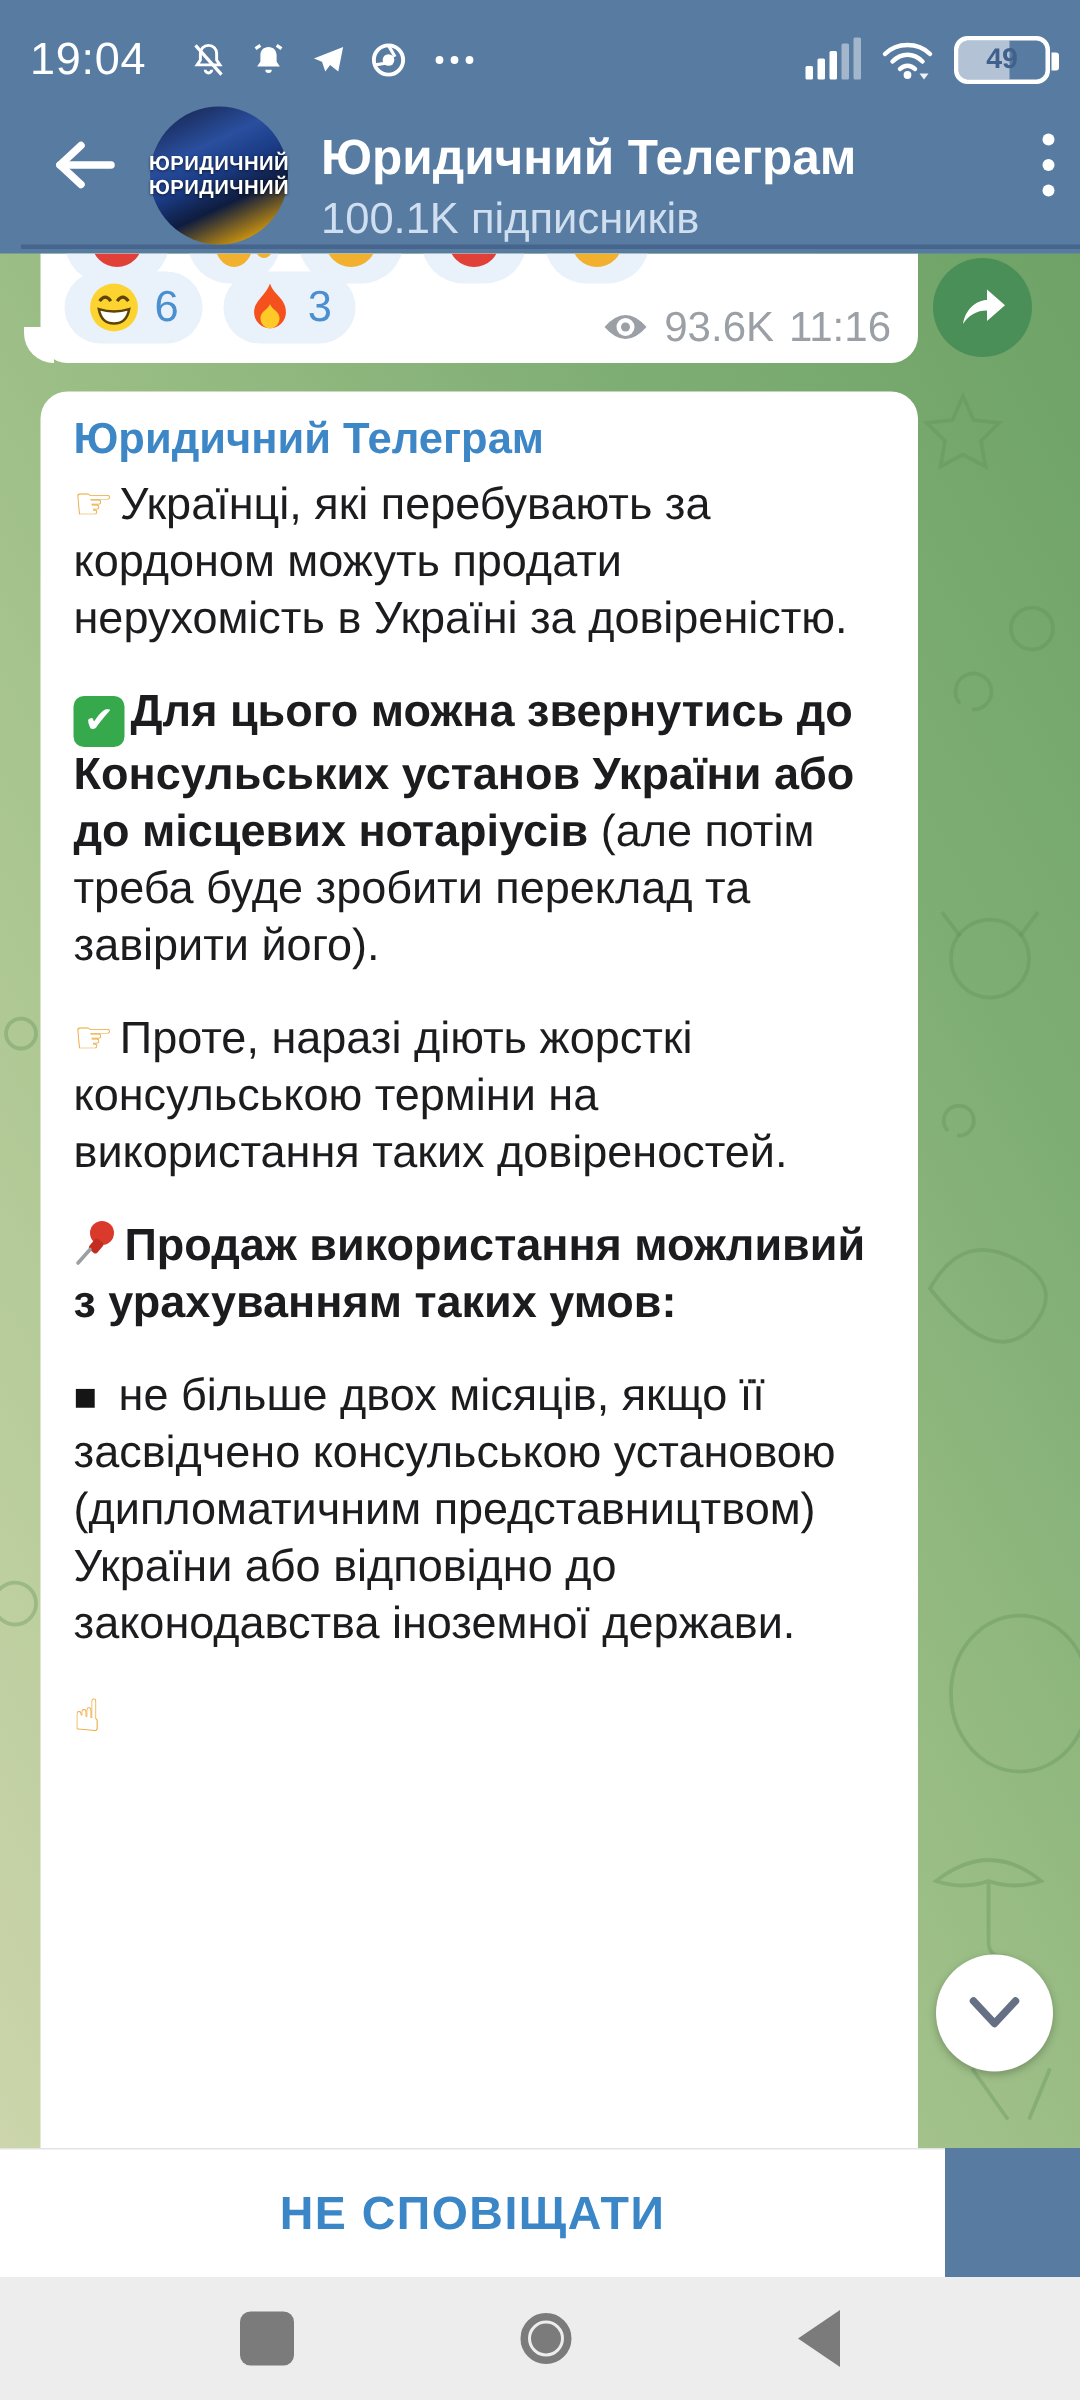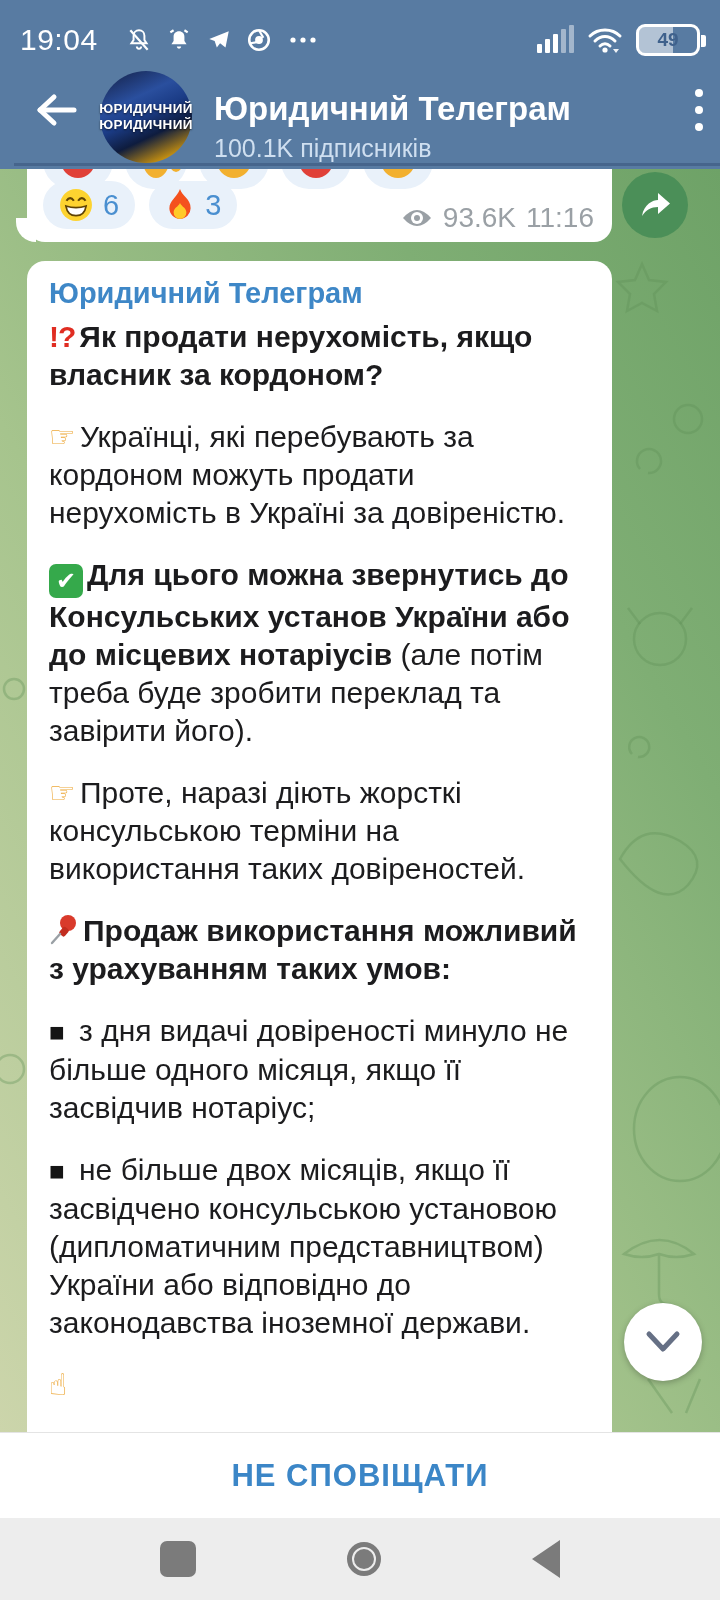--- a/index.html
+++ b/index.html
@@ -25,21 +25,21 @@
   
   .header{position:absolute;left:14px;top:56px;width:720px;height:110px;background:#587ba2;
     border-bottom:3px solid #46658c;display:flex;align-items:flex-end;z-index:40;color:#fff;}
   .back{width:86px;height:100%;display:flex;align-items:center;justify-content:center;cursor:pointer;}
   .avatar{width:92px;height:92px;border-radius:50%;flex:0 0 auto;
     background:linear-gradient(155deg,#16244d 4%,#2a4f9e 32%,#1b3c86 48%,#0e1c3e 66%,#c9920f 88%,#e7b428 100%);
     display:flex;flex-direction:column;align-items:center;justify-content:center;line-height:1.15;}
   .avatar span{font-size:13.5px;font-weight:700;letter-spacing:.3px;color:#fff;text-shadow:0 1px 2px rgba(0,0,0,.6);}
   .h-text{margin-left:22px;min-width:0;}
   .h-title{font-size:33px;font-weight:600;color:#fff;white-space:nowrap;}
-  .h-sub{font-size:25px;color:#cfdff0;margin-top:6px;}
+  .h-sub{font-size:29px;color:#cfdff0;margin-top:6px;}
   .kebab{margin-left:auto;width:70px;height:100%;display:flex;align-items:center;justify-content:center;cursor:pointer;}
   .kebab b{display:flex;flex-direction:column;gap:9px;}
   .kebab i{width:8px;height:8px;border-radius:50%;background:#fff;}
 
   
   .chat{position:absolute;left:0;top:169px;width:720px;height:1263px;overflow:hidden;
     background:linear-gradient(to top right,#ccd5ab 0%,#a6c48d 40%,#7fae74 75%,#6ea267 100%);}
   .doodles{position:absolute;inset:0;z-index:0;}
   .doodles path,.doodles circle,.doodles ellipse{stroke:#5e8f57;stroke-width:2.5;fill:none;opacity:.35;}
 
@@ -70,21 +70,21 @@
     align-items:center;justify-content:center;font-size:24px;font-weight:700;vertical-align:-4px;margin-right:4px;}
   .pin-icon{vertical-align:-4px;margin-right:4px;}
 
   
   .share-btn{position:absolute;left:622px;top:3px;width:66px;height:66px;border-radius:50%;
     background:#4b8f58;display:flex;align-items:center;justify-content:center;z-index:3;cursor:pointer;}
   .scroll-btn{position:absolute;left:624px;top:1134px;width:78px;height:78px;border-radius:50%;background:#fff;
     box-shadow:0 2px 6px rgba(0,0,0,.25);display:flex;align-items:center;justify-content:center;z-index:3;cursor:pointer;}
 
   
-  .mutebar{position:absolute;left:0;top:1432px;width:720px;height:86px;background:#fff;border-top:1px solid #e4e4e4;
+  .mutebar{position:absolute;left:0;top:1432px;width:630px;height:86px;background:#fff;border-top:1px solid #e4e4e4;
     display:flex;align-items:center;justify-content:center;z-index:50;cursor:pointer;}
   .mutebar span{color:#3b86c7;font-size:31px;font-weight:600;letter-spacing:1px;}
   .navbar{position:absolute;left:0;top:1518px;width:720px;height:82px;background:#ededed;
     display:flex;align-items:center;justify-content:space-between;padding:0 160px;z-index:50;}
   .nav-square{width:36px;height:36px;background:#7b7b7b;border-radius:7px;cursor:pointer;}
   .nav-circle{width:34px;height:34px;border:5px solid #7b7b7b;border-radius:50%;display:flex;align-items:center;justify-content:center;cursor:pointer;}
   .nav-circle i{width:20px;height:20px;border-radius:50%;background:#7b7b7b;}
   .nav-tri{width:0;height:0;border-top:19px solid transparent;border-bottom:19px solid transparent;border-right:28px solid #7b7b7b;cursor:pointer;}
 </style>
 </head>
@@ -248,23 +248,20 @@
 
     <div class="share-btn">
       <svg width="36" height="30" viewBox="0 0 36 30">
           <path d="M5 26 C7 14 16 10 21 10 L21 3 L33 13.5 L21 24 L21 17 C14 17 9 20 5 26 Z" fill="#fff"></path>
         </svg>
     </div>
 
     <div class="bubble bubble-main">
       <div class="sender">Юридичний Телеграм</div>
 
-      <p class="para">
-        <span class="mk red">!?</span><b>Як продати нерухомість, якщо власник за кордоном?</b>
-      </p>
 
       <p class="para">
         <span class="mk hand">☞</span><span>Українці, які перебувають за кордоном можуть продати нерухомість в Україні за довіреністю.</span>
       </p>
 
       <p class="para">
         <span class="ic-check">
             <span>✔</span>
           </span><b>Для цього можна звернутись до Консульських установ України або до місцевих нотаріусів</b><span> (але потім треба буде зробити переклад та завірити його).</span>
       </p>
@@ -274,23 +271,20 @@
       </p>
 
       <p class="para">
         <svg class="pin-icon" width="30" height="32" viewBox="0 0 30 32">
             <circle cx="19" cy="10" r="8" fill="#d93a2b"></circle>
             <rect x="12" y="14" width="7" height="9" rx="2" transform="rotate(40 15 18)" fill="#c22d20"></rect>
             <line x1="11" y1="21" x2="3" y2="30" stroke="#9aa0a5" stroke-width="2.4" stroke-linecap="round"></line>
           </svg><b>Продаж використання можливий з урахуванням таких умов:</b>
       </p>
 
-      <p class="para">
-        <span class="mk sq">■</span><span> з дня видачі довіреності минуло не більше одного місяця, якщо її засвідчив нотаріус;</span>
-      </p>
 
 
       <p class="para">
         <span class="mk sq">■</span><span> не більше двох місяців, якщо її засвідчено консульською установою (дипломатичним представництвом) України або відповідно до законодавства іноземної держави.</span>
       </p>
 
       <p class="para">
         <span class="mk hand">☝</span>
       </p>
     </div>

